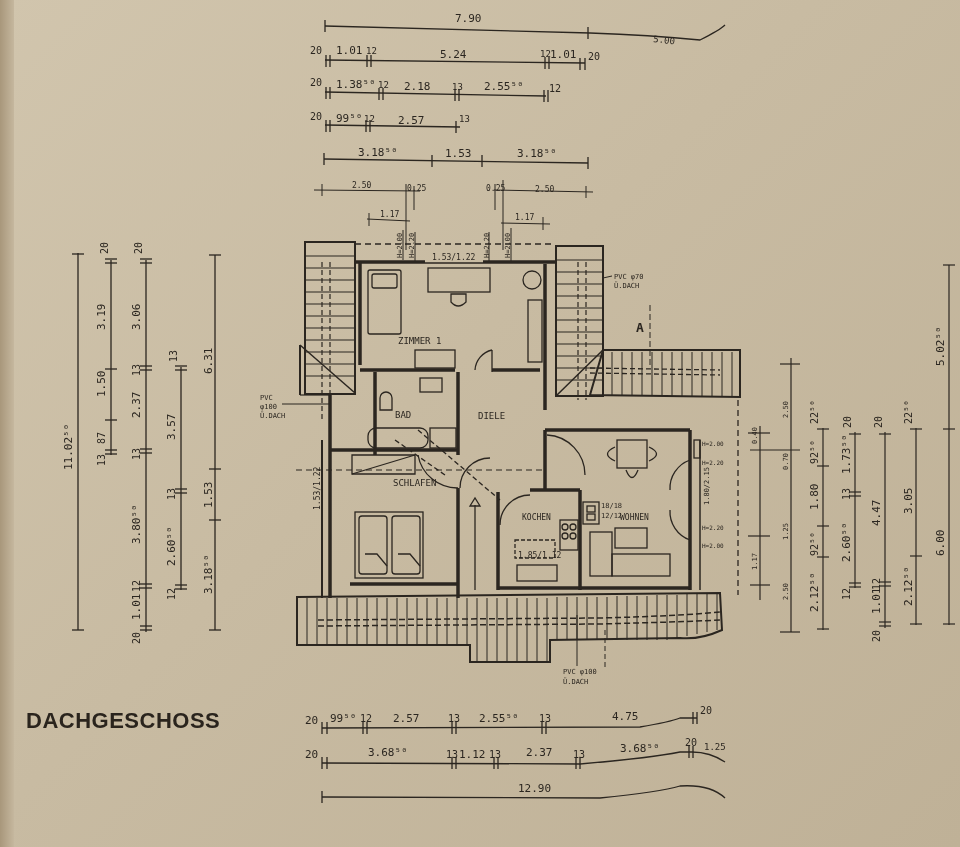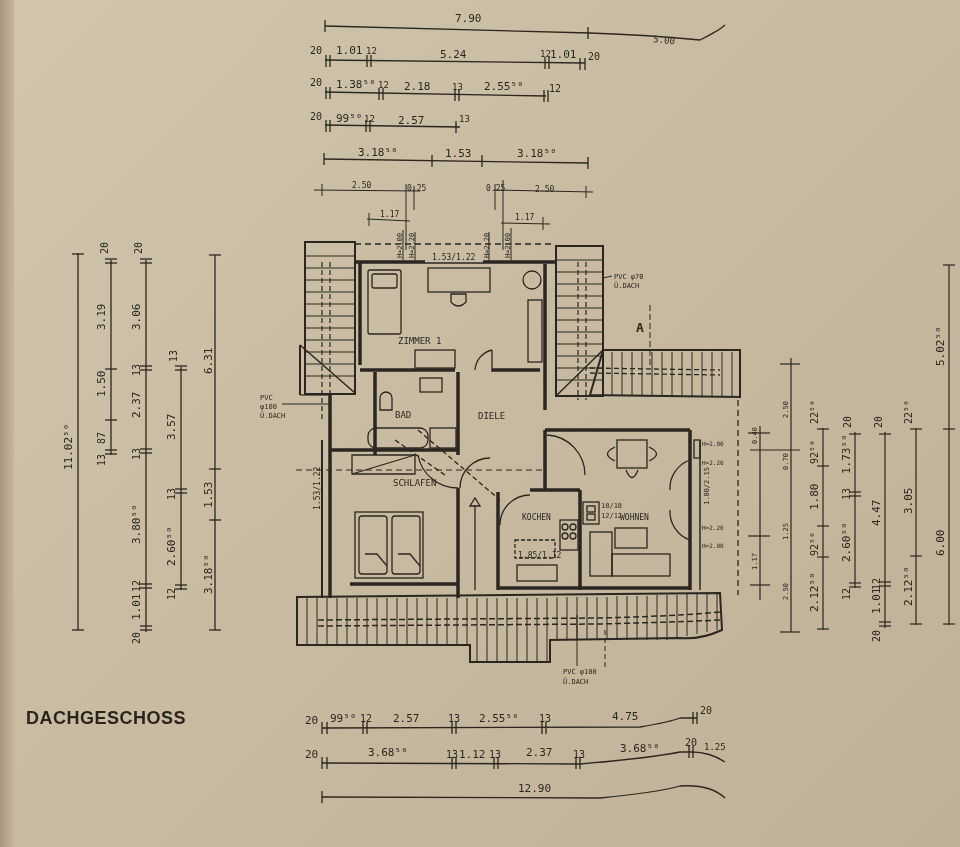--- a/index.html
+++ b/index.html
@@ -1,20 +1,20 @@
 <!DOCTYPE html>
 <html><head>
 <meta charset="utf-8">
 <style>
   html,body{margin:0;padding:0;}
   body{width:960px;height:847px;background:#c9bca4;position:relative;overflow:hidden;font-family:"DejaVu Sans Mono","Liberation Mono",monospace;color:#2b2620;}
   .paper{position:absolute;left:0;top:0;width:960px;height:847px;background:linear-gradient(135deg,#d1c5ad 0%,#c8bba2 45%,#bfb197 100%);}
   .leftedge{position:absolute;left:0;top:0;width:14px;height:847px;background:linear-gradient(90deg,#a8977b,#c5b79e);}
   svg{position:absolute;left:0;top:0;}
-  .title{position:absolute;left:26px;top:708px;font-family:"Liberation Sans",sans-serif;font-weight:bold;font-size:18px;letter-spacing:0.5px;color:#2a241d;}
+  .title{position:absolute;left:26px;top:708px;font-family:"Liberation Sans",sans-serif;font-weight:bold;font-size:22px;letter-spacing:0.5px;color:#2a241d;}
 </style>
 </head>
 <body>
 
 <div class="paper"></div>
 <div class="leftedge"></div>
 
 <svg width="960" height="847" viewBox="0 0 960 847" font-family="DejaVu Sans Mono, monospace" fill="none" stroke="#2b2620">
 
   <g stroke-width="1.3">

